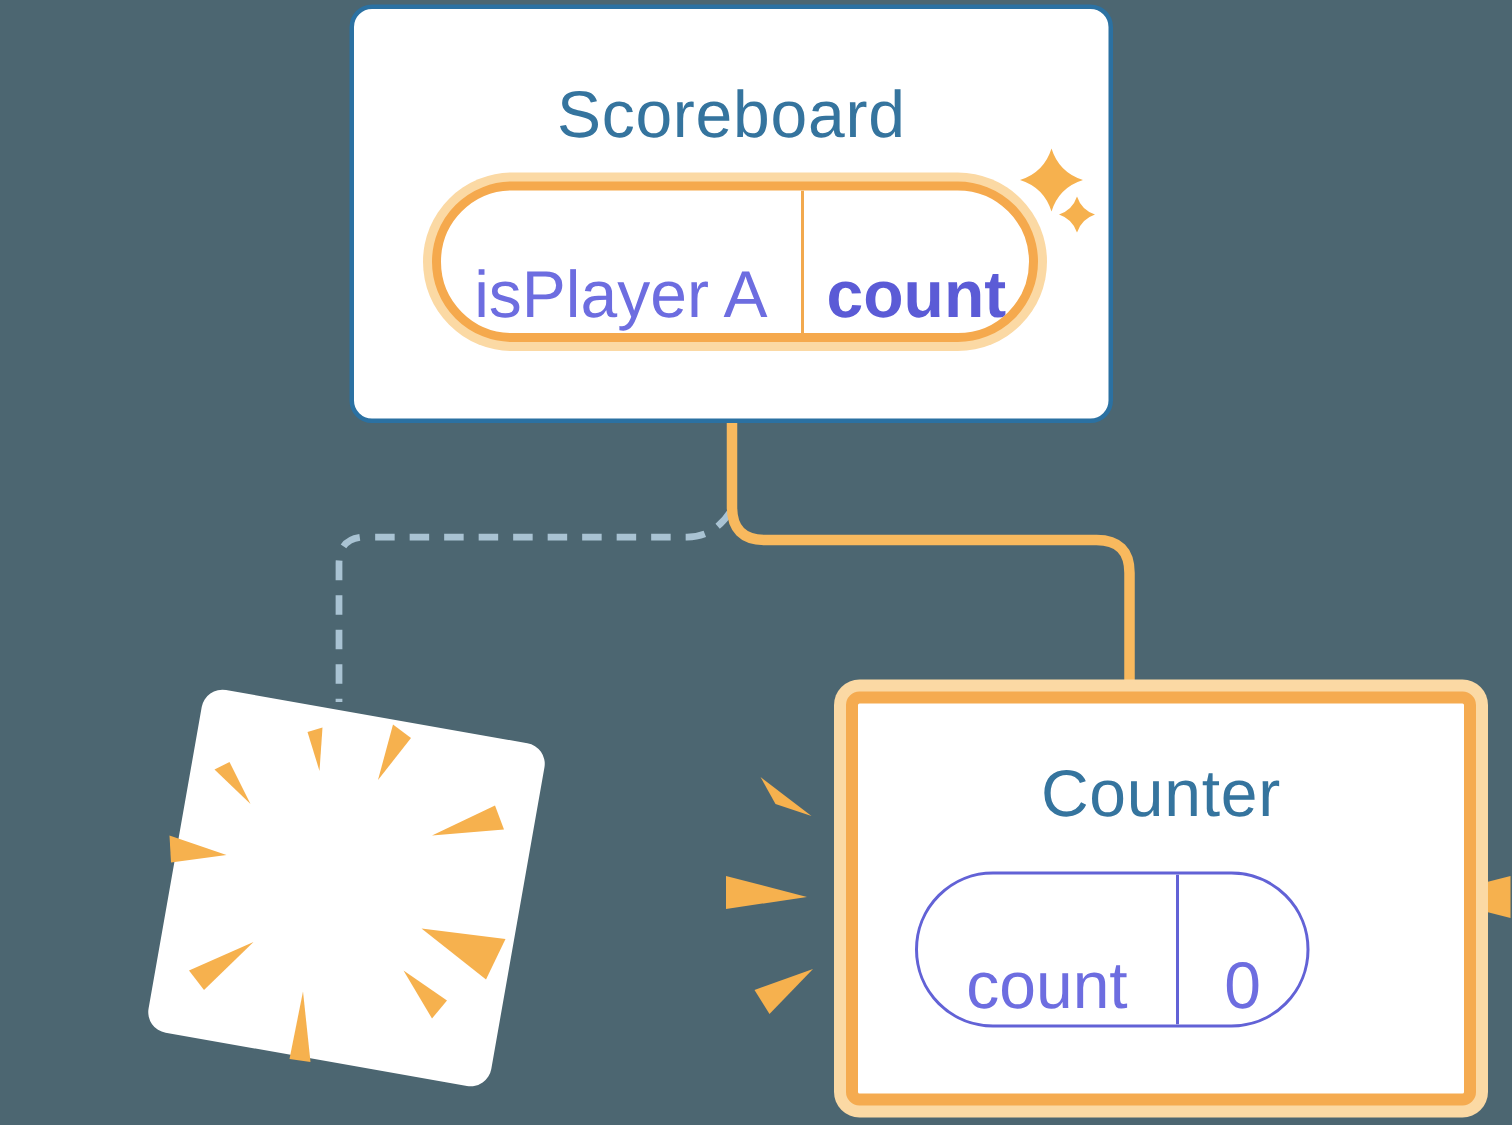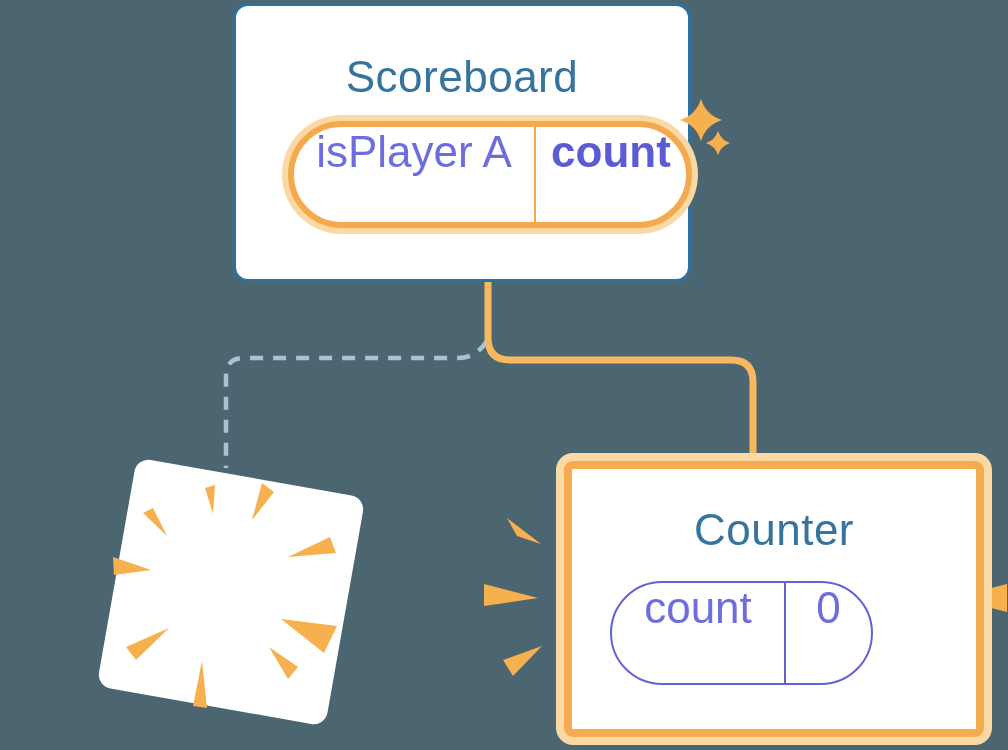--- a/index.html
+++ b/index.html
@@ -27,21 +27,21 @@
   #sparkle-layer { z-index: 3; }
 
   .card {
     position: absolute;
     background: #ffffff;
     box-sizing: border-box;
     z-index: 2;
   }
   .scoreboard-card {
     left: 233px; top: 3px;
-    width: 458px; height: 279px;
+    width: 509px; height: 279px;
     border: 3px solid #2b71a2;
     border-radius: 15px;
   }
   .counter-card {
     left: 564px; top: 461px;
     width: 420px; height: 276px;
     border: 8px solid #f5ab50;
     border-radius: 9px;
     box-shadow: 0 0 0 8px #fbd9a4;
   }
@@ -71,21 +71,21 @@
     box-shadow: 0 0 0 6px #fbd9a4;
   }
   .counter-pill {
     left: 38px; top: 112px;
     width: 263px; height: 104px;
     border: 2.5px solid #6262d6;
     border-radius: 52px;
   }
   .pill-cell {
     display: flex;
-    align-items: flex-start;
+    align-items: flex-end;
     justify-content: center;
   }
   .scoreboard-pill .cell-name  { width: 61.2%; }
   .scoreboard-pill .cell-value { flex: 1; }
   .counter-pill .cell-name  { width: 66.4%; }
   .counter-pill .cell-value { flex: 1; }
   .pill-divider { width: 2px; }
   .scoreboard-pill .pill-divider { background: #f2a94e; }
   .counter-pill   .pill-divider { background: #6262d6; }
 

